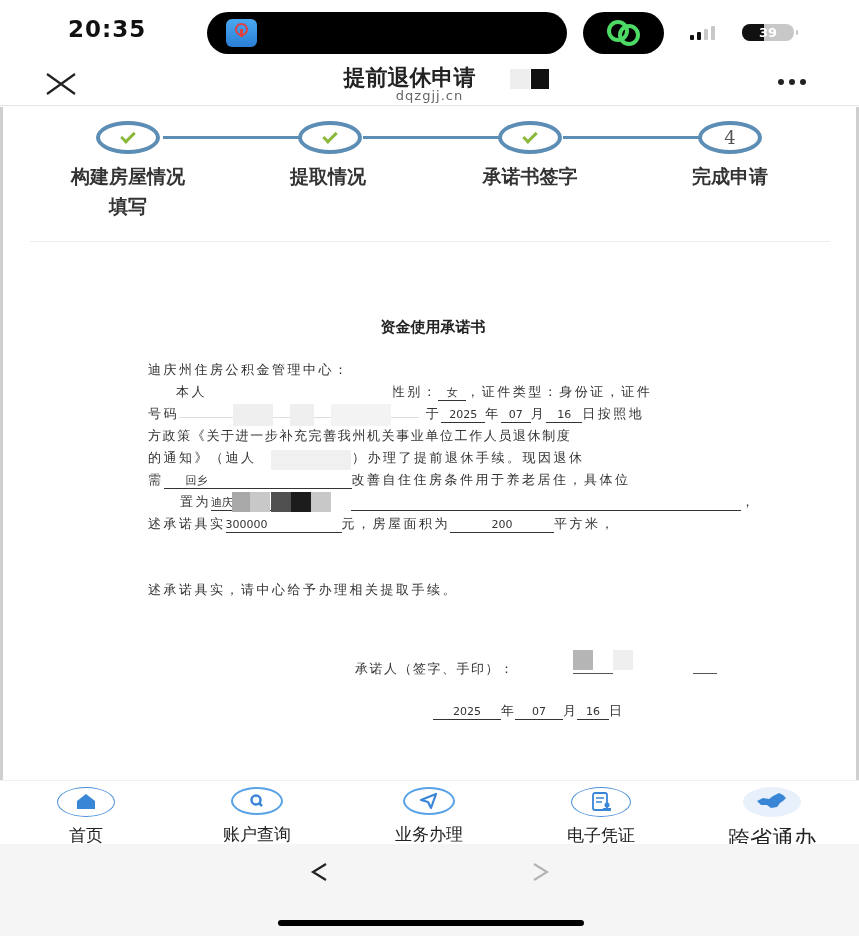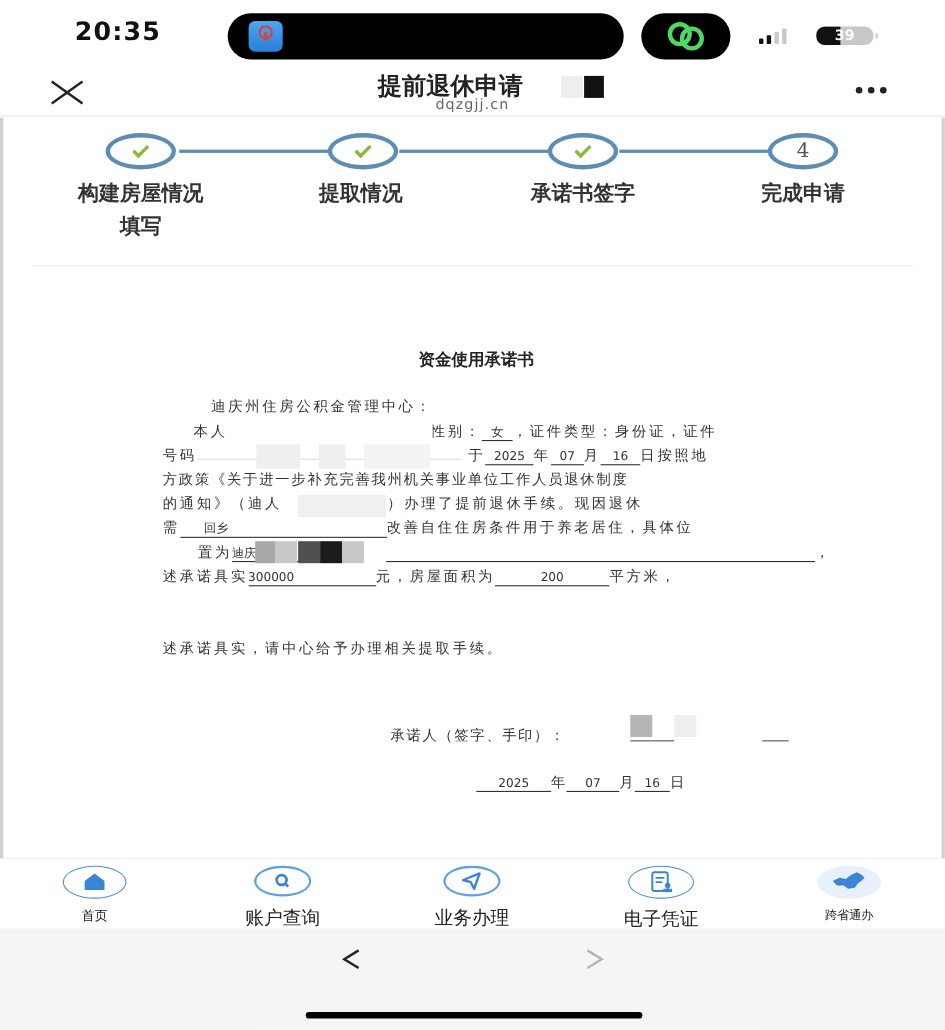--- a/index.html
+++ b/index.html
@@ -127,21 +127,21 @@
     </div>
     <div class="step-label" style="left:225px;">提取情况</div>
     <div class="step-label" style="left:427px;">承诺书签字</div>
     <div class="step-label" style="left:627px;">完成申请</div>
     <div class="step-divider"></div>
   </div>
 
   <div class="doc">
     <div class="doc-title">资金使用承诺书</div>
 
-    <div class="doc-line" style="top:119px;margin-left:44px;">迪庆州住房公积金管理中心：</div>
+    <div class="doc-line" style="top:119px;">迪庆州住房公积金管理中心：</div>
 
     <div class="doc-line" style="top:141px;">
       <span style="padding-left:28px">本人</span>
       <span style="display:inline-block;width:178px"></span><span>性别：</span><span class="fill-u" style="width:28px">女</span><span>，证件类型：身份证，证件</span>
     </div>
     <div class="redact" style="left:230px;top:142px;width:160px;height:18px;background:#fff;"></div>
 
     <div class="doc-line" style="top:163px;">
       <span>号码</span><span style="display:inline-block;width:240px;border-bottom:1px solid #ddd"></span>
       <span>于</span><span class="fill-u" style="width:44px">2025</span><span>年</span><span class="fill-u" style="width:30px">07</span><span>月</span><span class="fill-u" style="width:36px">16</span><span>日按照地</span>
@@ -189,21 +189,21 @@
   </div>
 </div>
 
 <div style="position:absolute;left:0;top:780px;width:859px;height:64px;background:#fff;border-top:1px solid #f0f0f0;">
   <div style="position:absolute;left:36px;top:6px;width:100px;height:58px;text-align:center;">
     <div style="margin:0 auto;width:58px;height:30px;border:1.5px solid #4a90d9;border-radius:50%;position:relative;">
       <svg width="58" height="30" viewBox="0 0 58 30" style="position:absolute;left:-1.5px;top:-1.5px">
           <path d="M20 14 L29 7 L38 14 L38 22 L20 22 Z" fill="#3a86d6"></path>
         </svg>
     </div>
-    <div style="font-size:12px;color:#222;margin-top:7px;">首页</div>
+    <div style="font-size:17px;color:#222;margin-top:7px;">首页</div>
   </div>
   <div style="position:absolute;left:207px;top:6px;width:100px;height:58px;text-align:center;">
     <div style="margin:0 auto;width:52px;height:28px;border:2.5px solid #5aa2e6;border-radius:50%;position:relative;">
       <svg width="52" height="28" viewBox="0 0 52 28" style="position:absolute;left:-2.5px;top:-2.5px">
           <circle cx="25" cy="13" r="4.5" fill="none" stroke="#3a86d6" stroke-width="2.5"></circle>
           <path d="M28 16 L31 19" stroke="#3a86d6" stroke-width="2.5"></path>
         </svg>
     </div>
     <div style="font-size:17px;color:#222;margin-top:8px;">账户查询</div>
   </div>
@@ -225,21 +225,21 @@
         </svg>
     </div>
     <div style="font-size:17px;color:#222;margin-top:7px;">电子凭证</div>
   </div>
   <div style="position:absolute;left:722px;top:6px;width:100px;height:58px;text-align:center;">
     <div style="margin:0 auto;width:58px;height:30px;background:#e7f0fb;border-radius:50%;position:relative;">
       <svg width="58" height="30" viewBox="0 0 58 30" style="position:absolute;left:0;top:0">
           <path d="M14 14 L20 11 L26 12 L30 9 L36 6 L40 8 L43 11 L40 14 L37 16 L34 20 L28 21 L24 18 L18 18 Z" fill="#3a86d6"></path>
         </svg>
     </div>
-    <div style="font-size:11px;color:#222;margin-top:7px;">跨省通办</div>
+    <div style="font-size:22px;color:#222;margin-top:7px;">跨省通办</div>
   </div>
 </div>
 
 <div style="position:absolute;left:0;top:844px;width:859px;height:92px;background:#f5f5f5;">
   <div style="position:absolute;left:300px;top:8px;width:40px;height:40px;">
     <svg width="40" height="40" viewBox="0 0 40 40">
         <path d="M26 12 L13 20 L26 28" stroke="#222" stroke-width="2.2" fill="none"></path>
       </svg>
   </div>
   <div style="position:absolute;left:520px;top:8px;width:40px;height:40px;">

